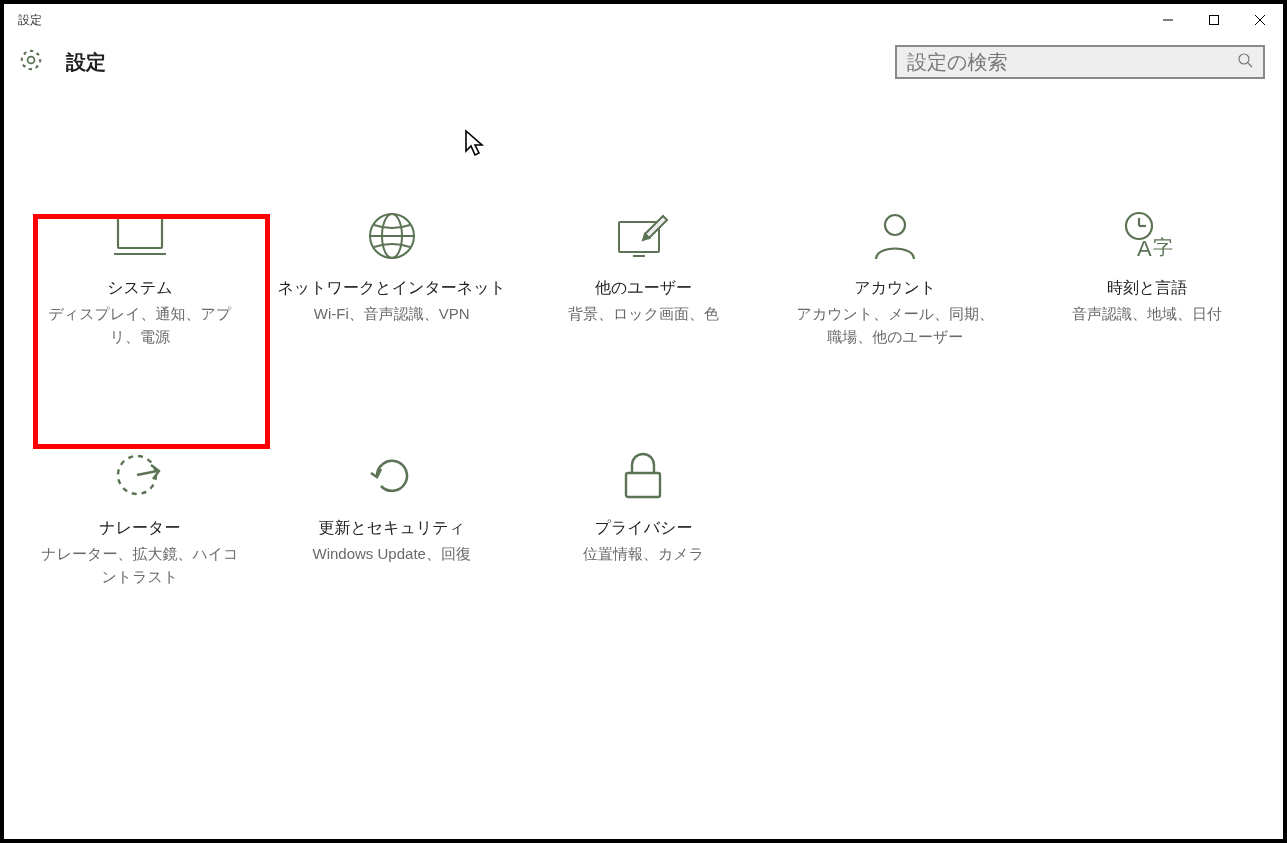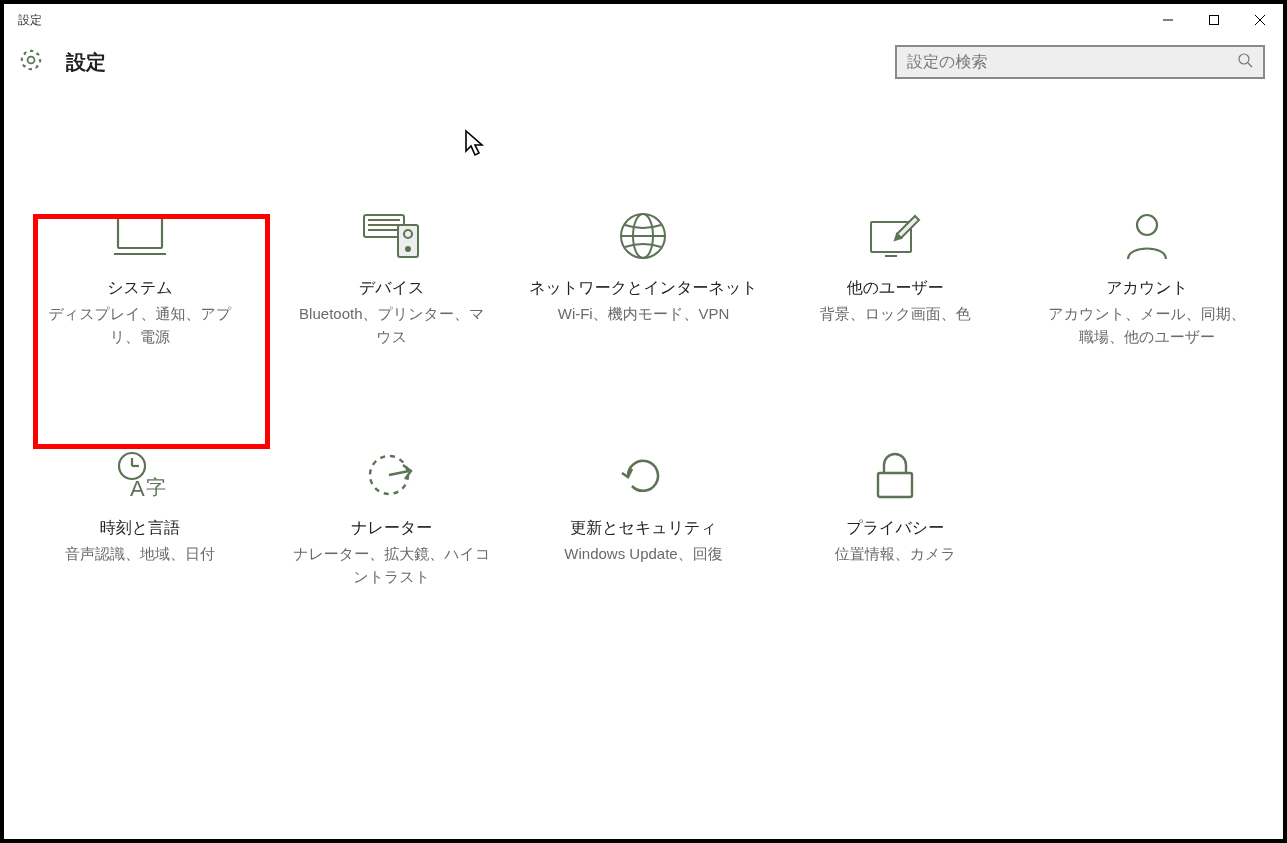--- a/index.html
+++ b/index.html
@@ -65,21 +65,21 @@
     border: 2px solid #8a8a8a;
     background: #eeeeee;
     display: flex;
     align-items: center;
     padding: 0 10px;
   }
   .search-input {
     flex: 1;
     border: none;
     background: transparent;
-    font-size: 16px;
+    font-size: 20px;
     color: #666;
     outline: none;
   }
   .search-input::placeholder { color: #777; }
   .search-icon { color: #777; }
   .content {
     flex: 1;
     padding: 110px 10px 0 10px;
     position: relative;
   }
@@ -184,48 +184,33 @@
         <div class="tile-icon">
           <svg width="56" height="44" viewBox="0 0 56 44" fill="none" stroke="currentColor" stroke-width="2.2">
             <rect x="6" y="4" width="44" height="30" rx="1"></rect>
             <line x1="2" y1="40" x2="54" y2="40"></line>
           </svg>
         </div>
         <div class="tile-title">システム</div>
         <div class="tile-desc">ディスプレイ、通知、アプリ、電源</div>
       </div>
 
-      <div class="tile">
-        <div class="tile-icon">
-          <svg width="64" height="50" viewBox="0 0 64 50" fill="none" stroke="currentColor" stroke-width="2">
-            <rect x="4" y="4" width="40" height="22" rx="2"></rect>
-            <line x1="8" y1="9" x2="40" y2="9"></line>
-              <line x1="8" y1="14" x2="40" y2="14"></line>
-              <line x1="8" y1="19" x2="40" y2="19"></line>
-            <rect x="38" y="14" width="20" height="32" rx="2" fill="#eeeeee"></rect>
-            <circle cx="48" cy="23" r="4"></circle>
-              <circle cx="48" cy="38" r="2" fill="currentColor"></circle>
-          </svg>
-        </div>
-        <div class="tile-title">デバイス</div>
-        <div class="tile-desc">Bluetooth、プリンター、マウス</div>
-      </div>
 
       <div class="tile">
         <div class="tile-icon">
           <svg width="50" height="50" viewBox="0 0 50 50" fill="none" stroke="currentColor" stroke-width="2">
             <circle cx="25" cy="25" r="22"></circle>
             <ellipse cx="25" cy="25" rx="10" ry="22"></ellipse>
             <line x1="3" y1="25" x2="47" y2="25"></line>
             <path d="M7 14 Q25 20 43 14"></path>
               <path d="M7 36 Q25 30 43 36"></path>
           </svg>
         </div>
         <div class="tile-title">ネットワークとインターネット</div>
-        <div class="tile-desc">Wi-Fi、機内モード、VPN</div>
+        <div class="tile-desc">Wi-Fi、音声認識、VPN</div>
       </div>
 
       <div class="tile">
         <div class="tile-icon">
           <svg width="56" height="48" viewBox="0 0 56 48" fill="none" stroke="currentColor" stroke-width="2">
             <rect x="4" y="10" width="40" height="30" rx="1"></rect>
             <line x1="18" y1="44" x2="30" y2="44"></line>
             <path d="M30 22 L48 4 L52 8 L34 26 Z" fill="#eeeeee"></path>
             <path d="M30 22 L34 26 L28 28 Z" fill="currentColor"></path>
           </svg>

